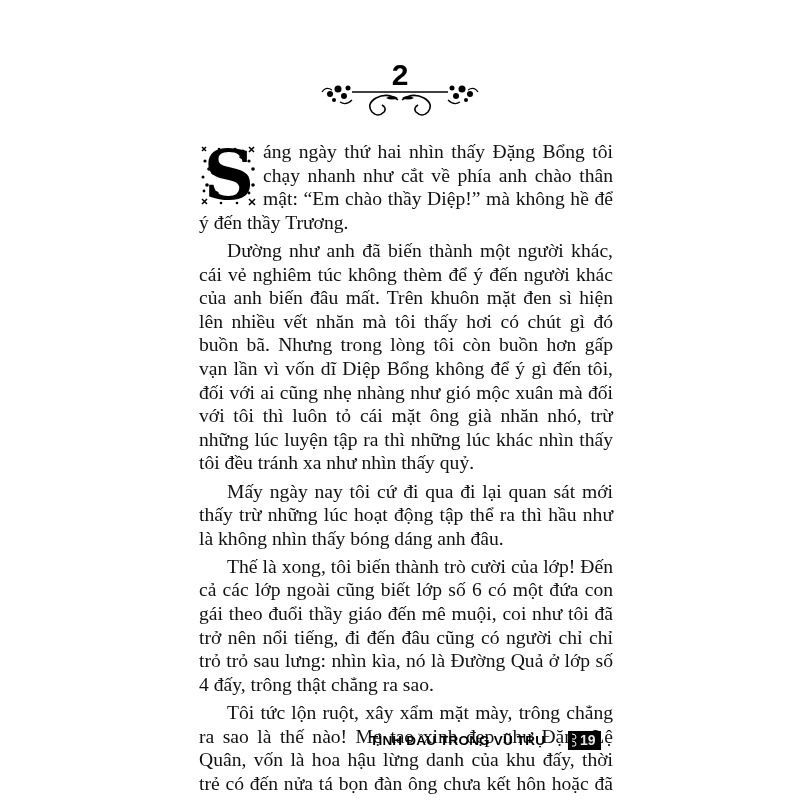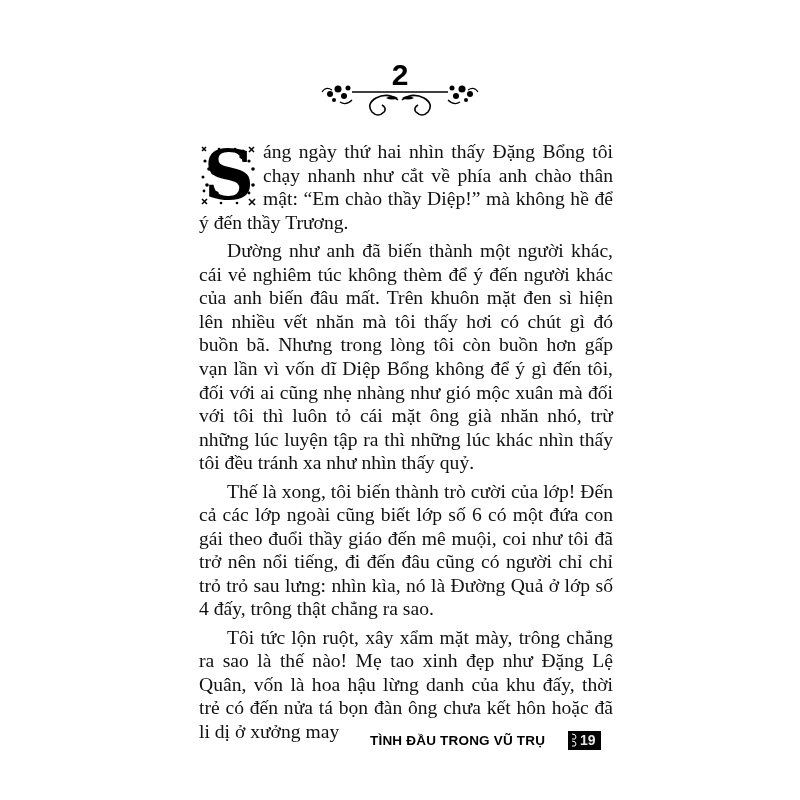--- a/index.html
+++ b/index.html
@@ -82,20 +82,21 @@
           <path d="M12 30 q3 -4 6 0 q-3 4 -6 0z"></path>
             <path d="M42 34 q3 -4 6 0 q-3 4 -6 0z"></path>
           <path d="M14 50 q3 -4 6 0 q-3 4 -6 0z"></path>
             <path d="M40 14 q3 -4 6 0 q-3 4 -6 0z"></path>
         </g>
       </svg>
       <span class="dropcap-letter">S</span>
     </span><span>áng ngày thứ hai nhìn thấy Đặng Bổng tôi chạy nhanh như cắt về phía anh chào thân mật: “Em chào thầy Diệp!” mà không hề để ý đến thầy Trương.</span>
   </p>
   <p>Dường như anh đã biến thành một người khác, cái vẻ nghiêm túc không thèm để ý đến người khác của anh biến đâu mất. Trên khuôn mặt đen sì hiện lên nhiều vết nhăn mà tôi thấy hơi có chút gì đó buồn bã. Nhưng trong lòng tôi còn buồn hơn gấp vạn lần vì vốn dĩ Diệp Bổng không để ý gì đến tôi, đối với ai cũng nhẹ nhàng như gió mộc xuân mà đối với tôi thì luôn tỏ cái mặt ông già nhăn nhó, trừ những lúc luyện tập ra thì những lúc khác nhìn thấy tôi đều tránh xa như nhìn thấy quỷ.</p>
+  <p>Mấy ngày nay tôi cứ đi qua đi lại quan sát mới thấy trừ những lúc hoạt động tập thể ra thì hầu như là không nhìn thấy bóng dáng anh đâu.</p>
   <p>Thế là xong, tôi biến thành trò cười của lớp! Đến cả các lớp ngoài cũng biết lớp số 6 có một đứa con gái theo đuổi thầy giáo đến mê muội, coi như tôi đã trở nên nổi tiếng, đi đến đâu cũng có người chỉ chỉ trỏ trỏ sau lưng: nhìn kìa, nó là Đường Quả ở lớp số 4 đấy, trông thật chẳng ra sao.</p>
   <p>Tôi tức lộn ruột, xây xẩm mặt mày, trông chẳng ra sao là thế nào! Mẹ tao xinh đẹp như Đặng Lệ Quân, vốn là hoa hậu lừng danh của khu đấy, thời trẻ có đến nửa tá bọn đàn ông chưa kết hôn hoặc đã li dị ở xưởng may</p>
 </div>
 
 <div class="footer">
   <span class="running-title">TÌNH ĐẦU TRONG VŨ TRỤ</span>
   <div class="page-box">
     <svg class="page-box-orn" viewBox="0 0 8 17" width="8" height="17">
       <path d="M2 2 q4 0 4 3 q0 3 -4 2" stroke="#fff" fill="none" stroke-width="1"></path>
       <path d="M2 9 q4 0 4 3 q0 3 -4 2" stroke="#fff" fill="none" stroke-width="1"></path>

